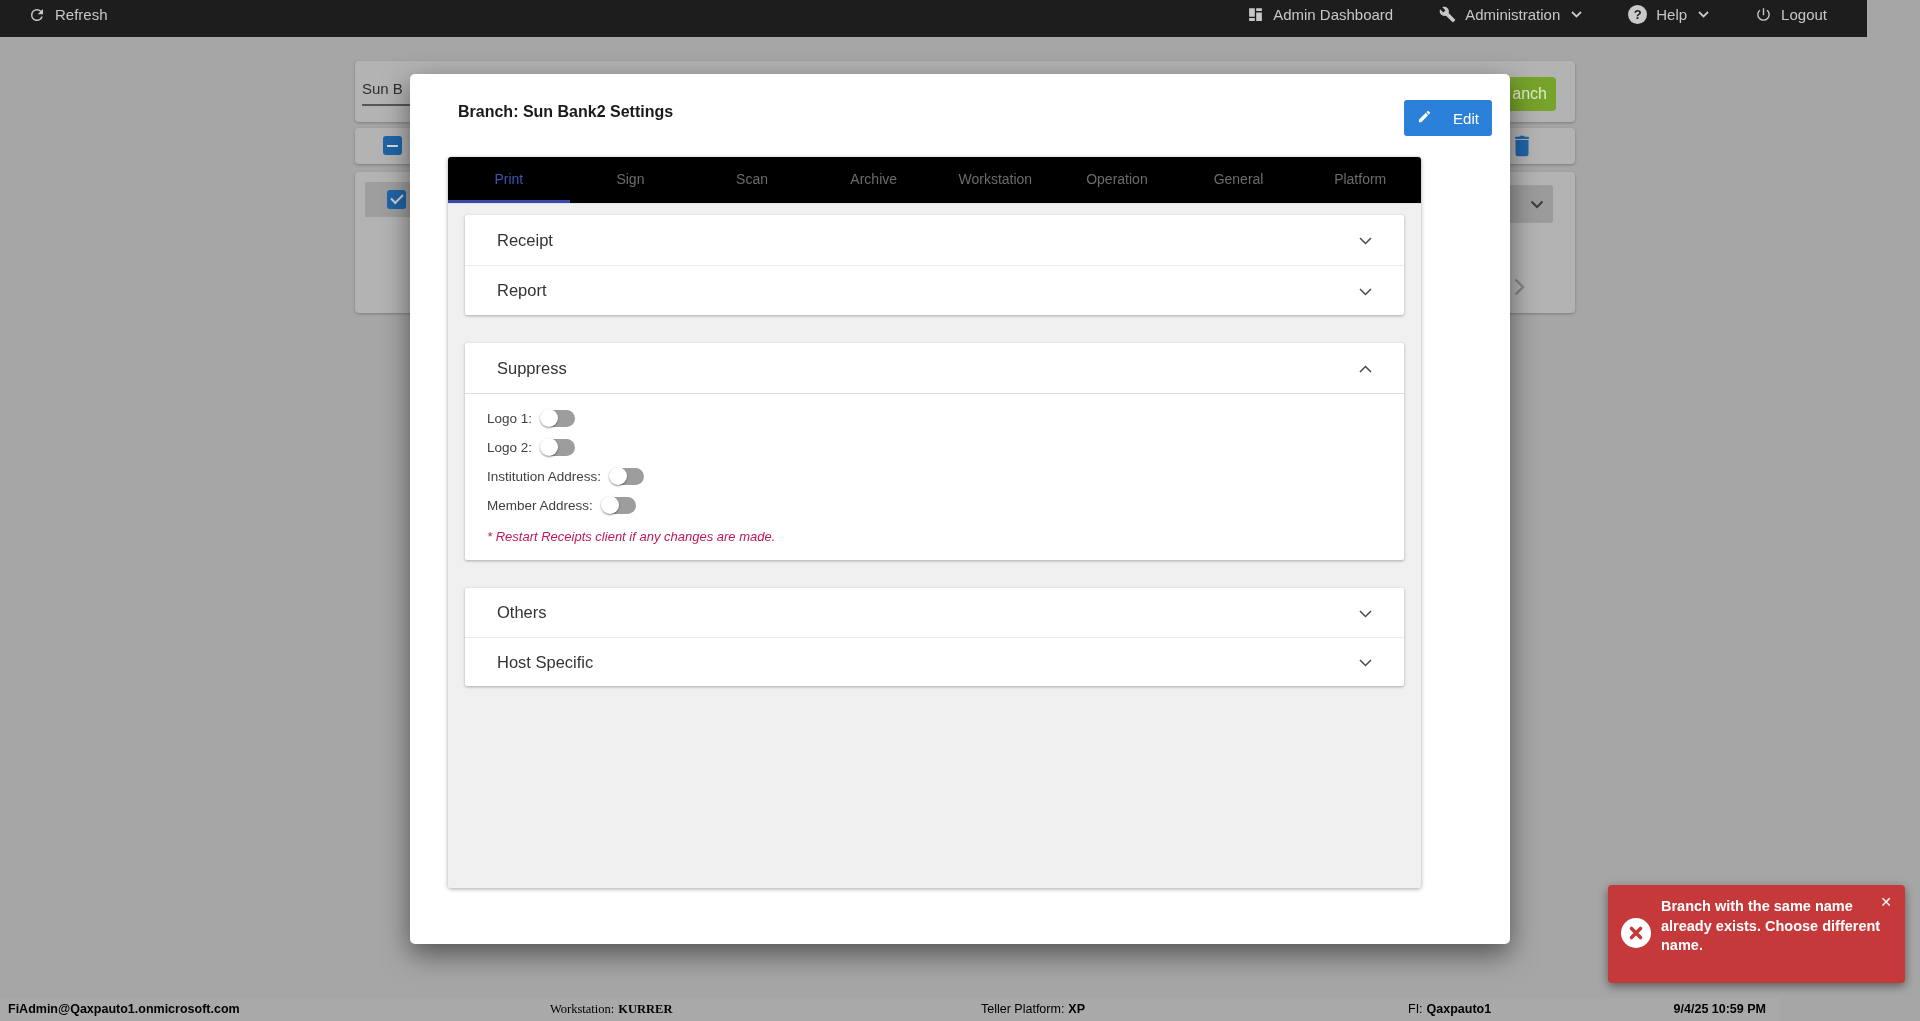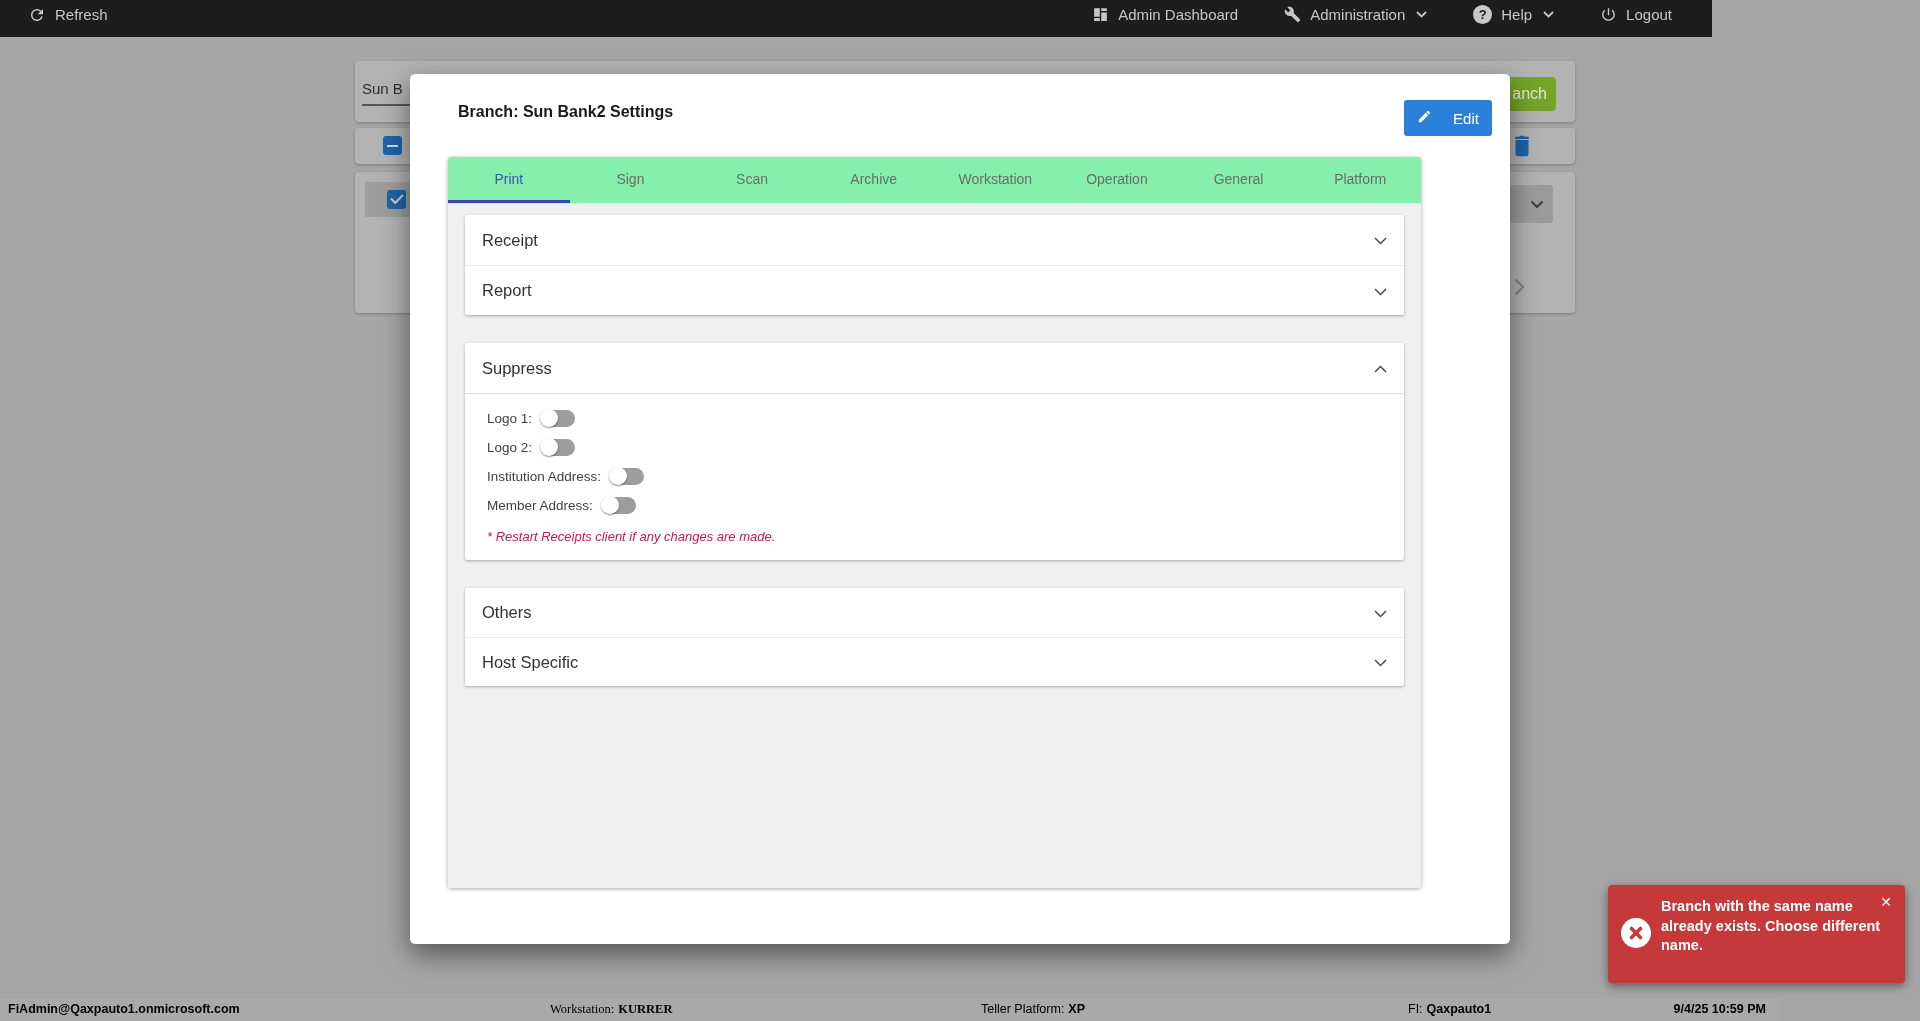--- a/index.html
+++ b/index.html
@@ -13,21 +13,21 @@
     --toast-red:#c5393b;
     --green-dim:#76a32a;
     --checkbox-blue:#1f64a7;
     --panel-gray:#f0f0f0;
   }
   *{margin:0;padding:0;box-sizing:border-box;}
   html,body{width:1920px;height:1021px;overflow:hidden;}
   body{font-family:"Liberation Sans","DejaVu Sans",sans-serif;background:var(--backdrop);position:relative;}
 
   
-  .topbar{position:absolute;left:0;top:0;width:1712px;height:37px;background:var(--topbar-bg);
+  .topbar{position:absolute;left:0;top:0;width:1867px;height:37px;background:var(--topbar-bg);
     color:var(--topbar-fg);display:flex;align-items:center;justify-content:space-between;
     padding:0 40px 8px 28px;font-size:15px;z-index:30;}
   .tb-item{display:flex;align-items:center;gap:9px;cursor:pointer;white-space:nowrap;}
   .tb-right{display:flex;gap:46px;}
   .tb-item svg{display:block;}
   .help-badge{width:19px;height:19px;border-radius:50%;background:#c9c9c9;color:#1d1d1d;
     font-weight:bold;font-size:13px;display:flex;align-items:center;justify-content:center;}
   .chev{margin-left:2px;}
 
   
@@ -47,29 +47,29 @@
   
   .modal{position:absolute;left:410px;top:74px;width:1100px;height:870px;background:#fff;border-radius:5px;
     box-shadow:0 10px 28px rgba(0,0,0,.5);z-index:10;}
   .modal-header{position:absolute;left:0;top:0;width:100%;height:64px;}
   .modal-title{position:absolute;left:48px;top:29px;font-size:16px;font-weight:bold;color:#1a1a1a;}
   .edit-btn{position:absolute;right:18px;top:26px;width:88px;height:36px;background:var(--edit-blue);
     border:none;border-radius:3px;color:#fff;font-size:15px;display:flex;align-items:center;justify-content:center;
     gap:21px;cursor:pointer;font-family:inherit;}
   .inner-card{position:absolute;left:38px;top:83px;width:973px;height:731px;background:#fff;border-radius:3px;
     box-shadow:0 1px 4px rgba(0,0,0,.35);display:flex;flex-direction:column;overflow:hidden;}
-  .tabs{height:46px;display:flex;background:#86efac;flex:none;}
+  .tabs{height:46px;display:flex;background:#000000;flex:none;}
   .tab{flex:1;display:flex;align-items:center;justify-content:center;font-size:14px;color:#6b6b6b;
     cursor:pointer;border-bottom:3px solid transparent;}
   .tab.active{color:var(--tab-indigo);border-bottom-color:var(--tab-underline);}
   .tab-panel{flex:1;background:var(--panel-gray);border-top:1px solid #e3e3e3;padding:11px 17px;overflow:hidden;}
   .acc-card{background:#fff;border-radius:2px;box-shadow:0 1px 3px rgba(0,0,0,.3);}
   .acc-card + .acc-card{margin-top:28px;}
   .acc-row{height:50px;display:flex;align-items:center;justify-content:space-between;
-    padding:0 17px;cursor:pointer;}
+    padding:0 32px;cursor:pointer;}
   .acc-row + .acc-row{border-top:1px solid #ebebeb;}
   .acc-label{font-size:16.5px;color:#333;}
   .suppress-body{border-top:1px solid #dedede;padding:15px 22px 16px 22px;}
   .toggle-row{display:flex;align-items:center;margin-bottom:11px;height:18px;}
   .toggle-label{font-size:13.5px;color:#3f3f3f;margin-right:9px;}
   .switch{width:34px;height:17px;border-radius:9px;background:#9d9d9d;position:relative;cursor:pointer;flex:none;}
   .switch::before{content:"";position:absolute;left:-1px;top:-0.5px;width:18px;height:18px;border-radius:50%;
     background:#fff;box-shadow:0 1px 2px rgba(0,0,0,.45);}
   .suppress-note{font-size:13px;font-style:italic;color:#be185d;margin-top:15px;}
 

